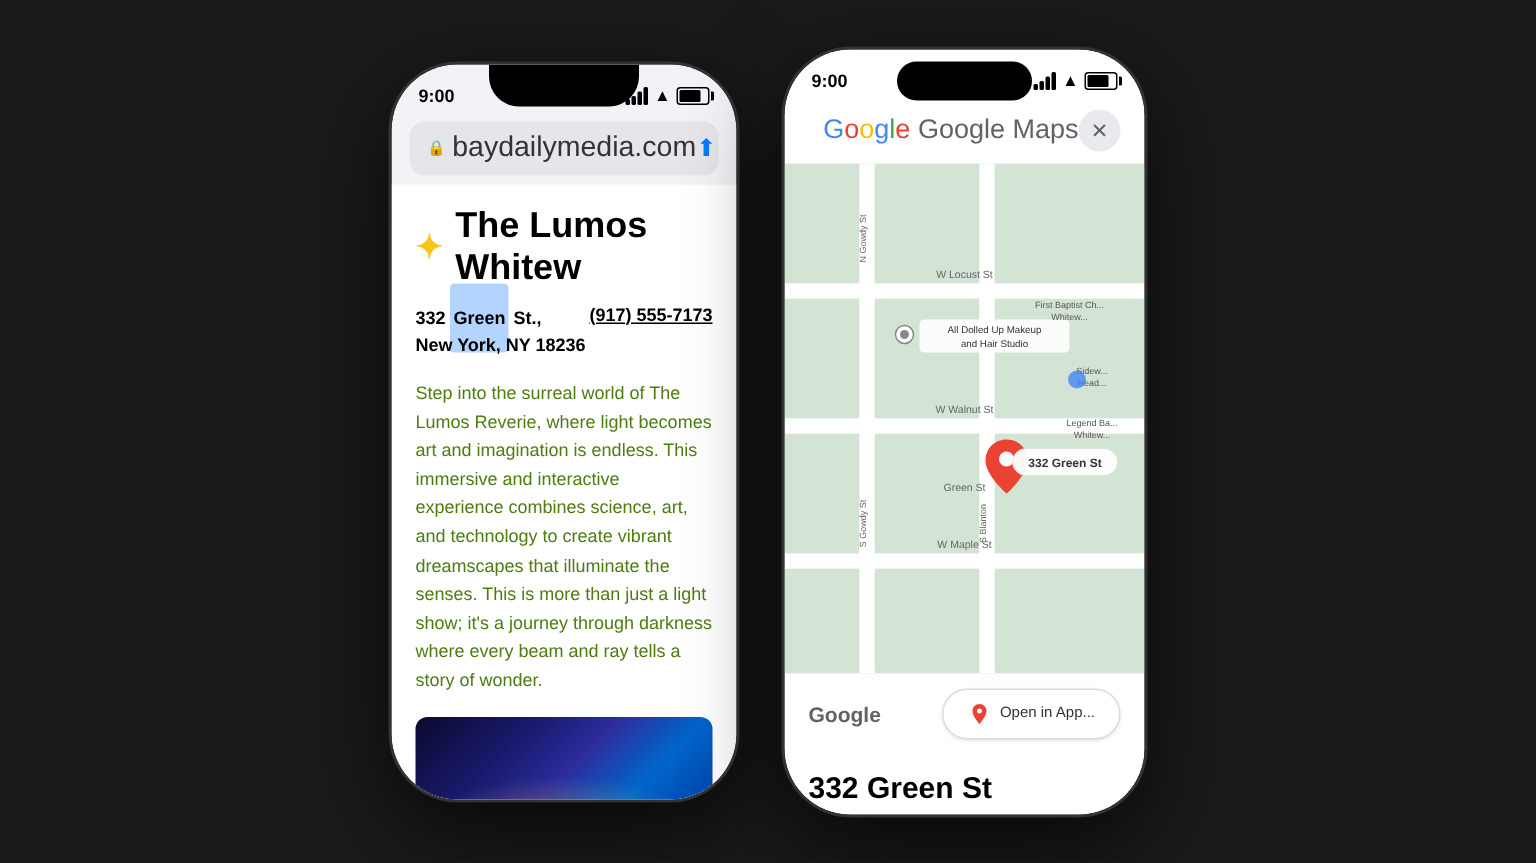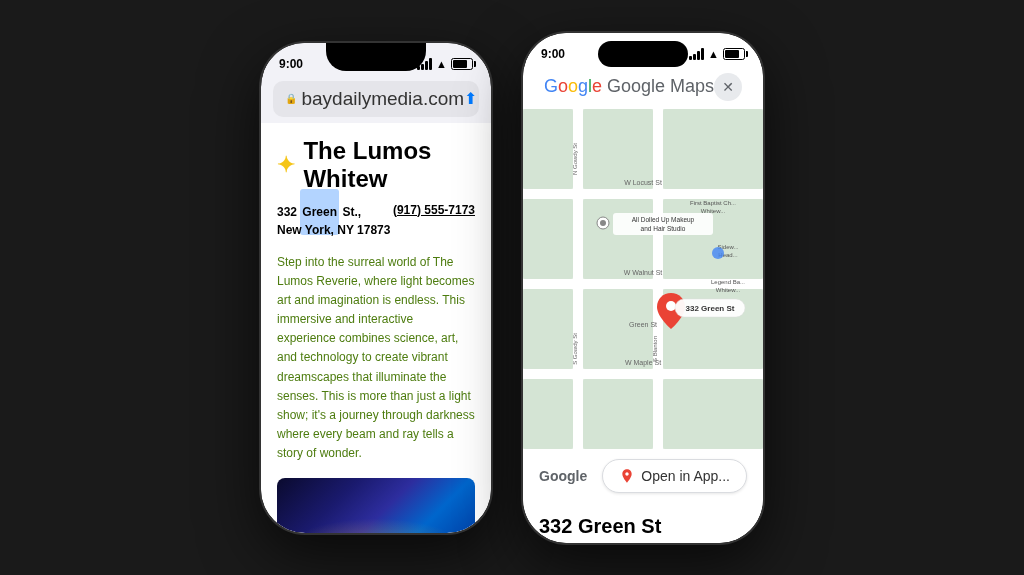--- a/index.html
+++ b/index.html
@@ -208,21 +208,21 @@
     }
 
     
     .maps-screen {
       background: #fff;
     }
 
     .maps-header {
       display: flex;
       align-items: center;
-      justify-content: center;
+      justify-content: flex-end;
       padding: 44px 16px 8px;
       background: #fff;
     }
 
     .google-maps-logo {
       font-size: 18px;
       font-weight: 400;
       color: #5f6368;
     }
 
@@ -279,21 +279,21 @@
     }
 
     .open-in-app-btn {
       background: #fff;
       border: 1px solid #dadce0;
       border-radius: 20px;
       padding: 8px 16px;
       display: flex;
       align-items: center;
       gap: 6px;
-      font-size: 14px;
+      font-size: 10px;
       color: #333;
       font-weight: 500;
       cursor: pointer;
       box-shadow: 0 1px 3px rgba(0,0,0,0.1);
     }
 
     .maps-pin-icon {
       width: 16px;
       height: 16px;
     }
@@ -392,21 +392,21 @@
         <div class="page-title">
           <span class="sparkle">✦</span>
           <span>The Lumos Whitew</span>
         </div>
 
         <div class="address-phone-row">
           <div class="address-block">
             <div>
               332 <span class="highlight">Green</span> St.,
             </div>
-            <div>New York, NY 17873</div>
+            <div>New York, NY 18236</div>
           </div>
           <div class="phone-number">(917) 555-7173</div>
         </div>
 
         <div class="description">Step into the surreal world of The Lumos Reverie, where light becomes art and imagination is endless. This immersive and interactive experience combines science, art, and technology to create vibrant dreamscapes that illuminate the senses. This is more than just a light show; it's a journey through darkness where every beam and ray tells a story of wonder.</div>
 
         <div class="image-preview"></div>
       </div>
     </div>
   </div>

